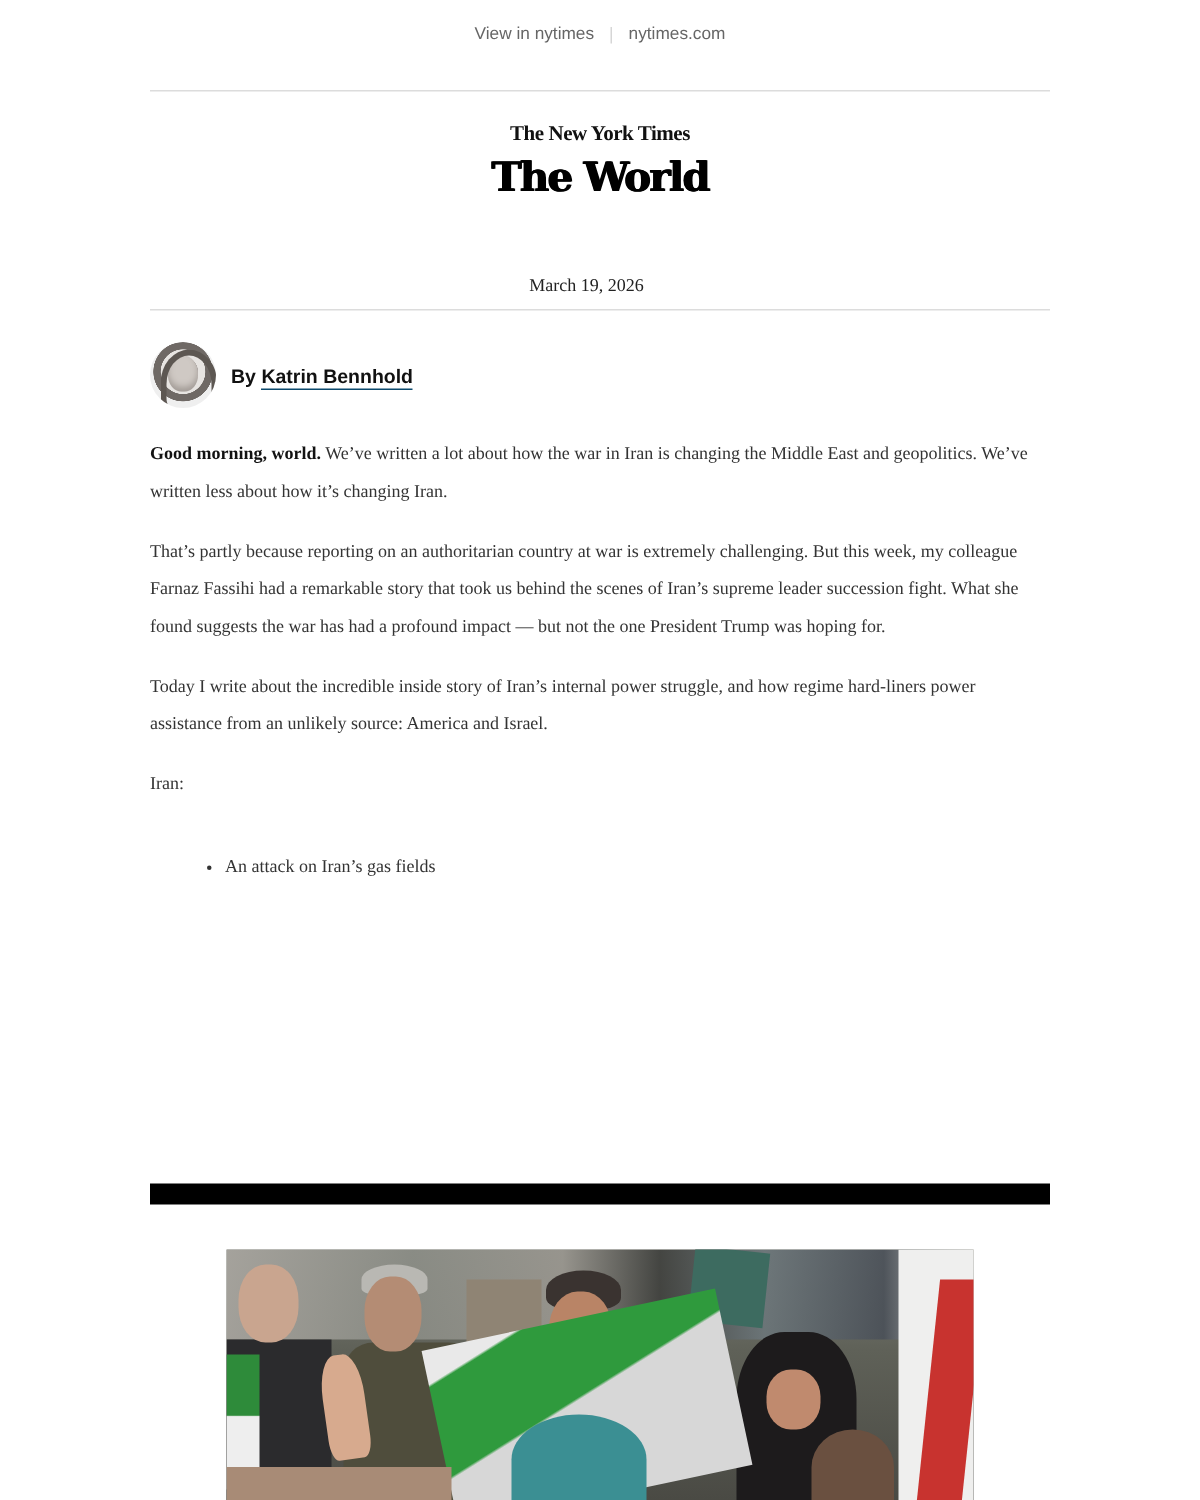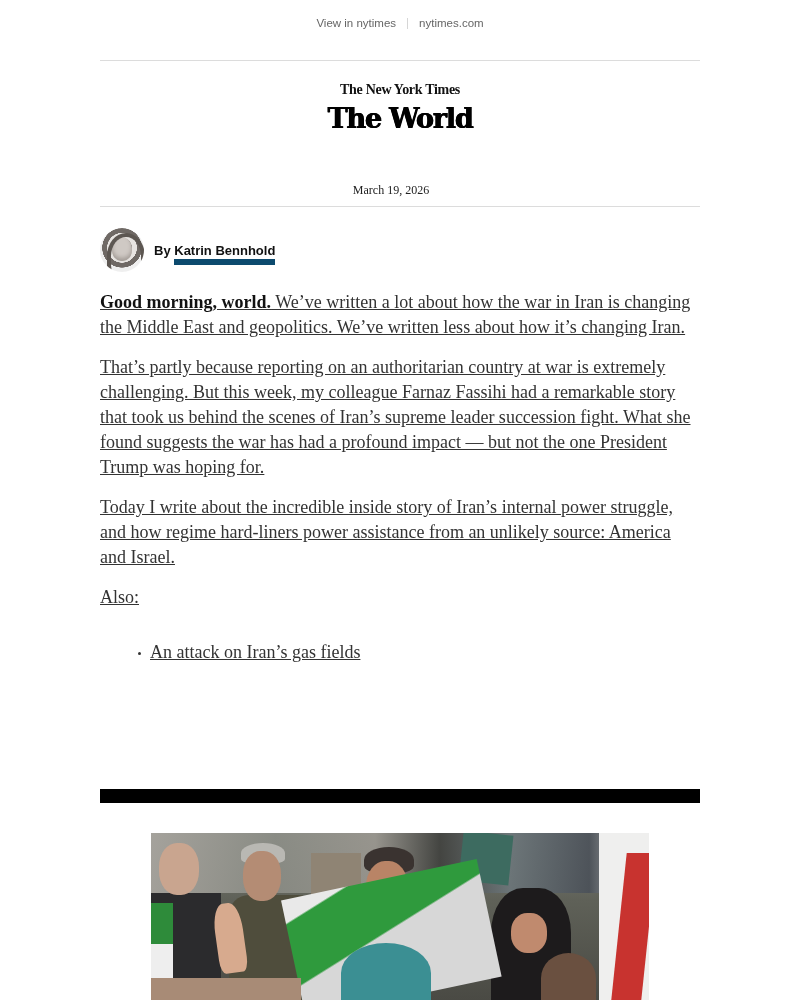--- a/index.html
+++ b/index.html
@@ -53,24 +53,24 @@
   }
   .avatar::after {
     content: ""; position: absolute; left: 7px; top: 5px; width: 30px; height: 38px;
     border-radius: 50% 50% 30% 30%; border: 4px solid #5d5752; border-bottom-color: transparent;
   }
   .byline-text {
     margin-left: 10px;
     font-family: "Liberation Sans", "DejaVu Sans", sans-serif;
     font-size: 13px; font-weight: 700; color: #111;
   }
-  .byline-text a { color: #111; text-decoration: none; border-bottom: 6px solid #0c4a6e; padding-bottom: 1px; }
+  .byline-text a { color: #111; text-decoration: none; border-bottom: 1px solid #0c4a6e; padding-bottom: 1px; }
 
   
-  .body { position: absolute; top: 290px; left: 100px; width: 600px; font-size: 18px; line-height: 25px; color: #333; text-decoration: underline; }
+  .body { position: absolute; top: 290px; left: 100px; width: 600px; font-size: 12px; line-height: 25px; color: #333; }
   .body p { margin-bottom: 15px; }
   .body p.lead b { font-weight: 700; color: #121212; }
   .body ul { list-style: none; margin-top: 30px; padding-left: 36px; }
   .body li { position: relative; padding-left: 14px; margin-bottom: 12.5px; line-height: 25px; }
   .body li::before {
     content: ""; position: absolute; left: 2px; top: 12px; width: 3px; height: 3px; background: #333; border-radius: 50%;
   }
 
   .blackbar { position: absolute; top: 789px; left: 100px; width: 600px; height: 14px; background: #000; }
 
@@ -127,21 +127,21 @@
     <div class="byline-text">
       <span>By</span>
       <a href="#">Katrin Bennhold</a>
     </div>
   </div>
 
   <div class="body">
     <p class="lead"><b>Good morning, world.</b><span> We’ve written a lot about how the war in Iran is changing the Middle East and geopolitics. We’ve written less about how it’s changing Iran.</span></p>
     <p>That’s partly because reporting on an authoritarian country at war is extremely challenging. But this week, my colleague Farnaz Fassihi had a remarkable story that took us behind the scenes of Iran’s supreme leader succession fight. What she found suggests the war has had a profound impact — but not the one President Trump was hoping for.</p>
     <p>Today I write about the incredible inside story of Iran’s internal power struggle, and how regime hard-liners power assistance from an unlikely source: America and Israel.</p>
-    <p>Also:</p>
+    <p>Iran:</p>
     <ul>
       <li>An attack on Iran’s gas fields</li>
     </ul>
   </div>
 
   <div class="blackbar"></div>
 
   <div class="photo" title="Crowd at a rally in Iran holding green posters and Iranian flags">
     <div class="p bgtop"></div>
     <div class="p coat"></div>

